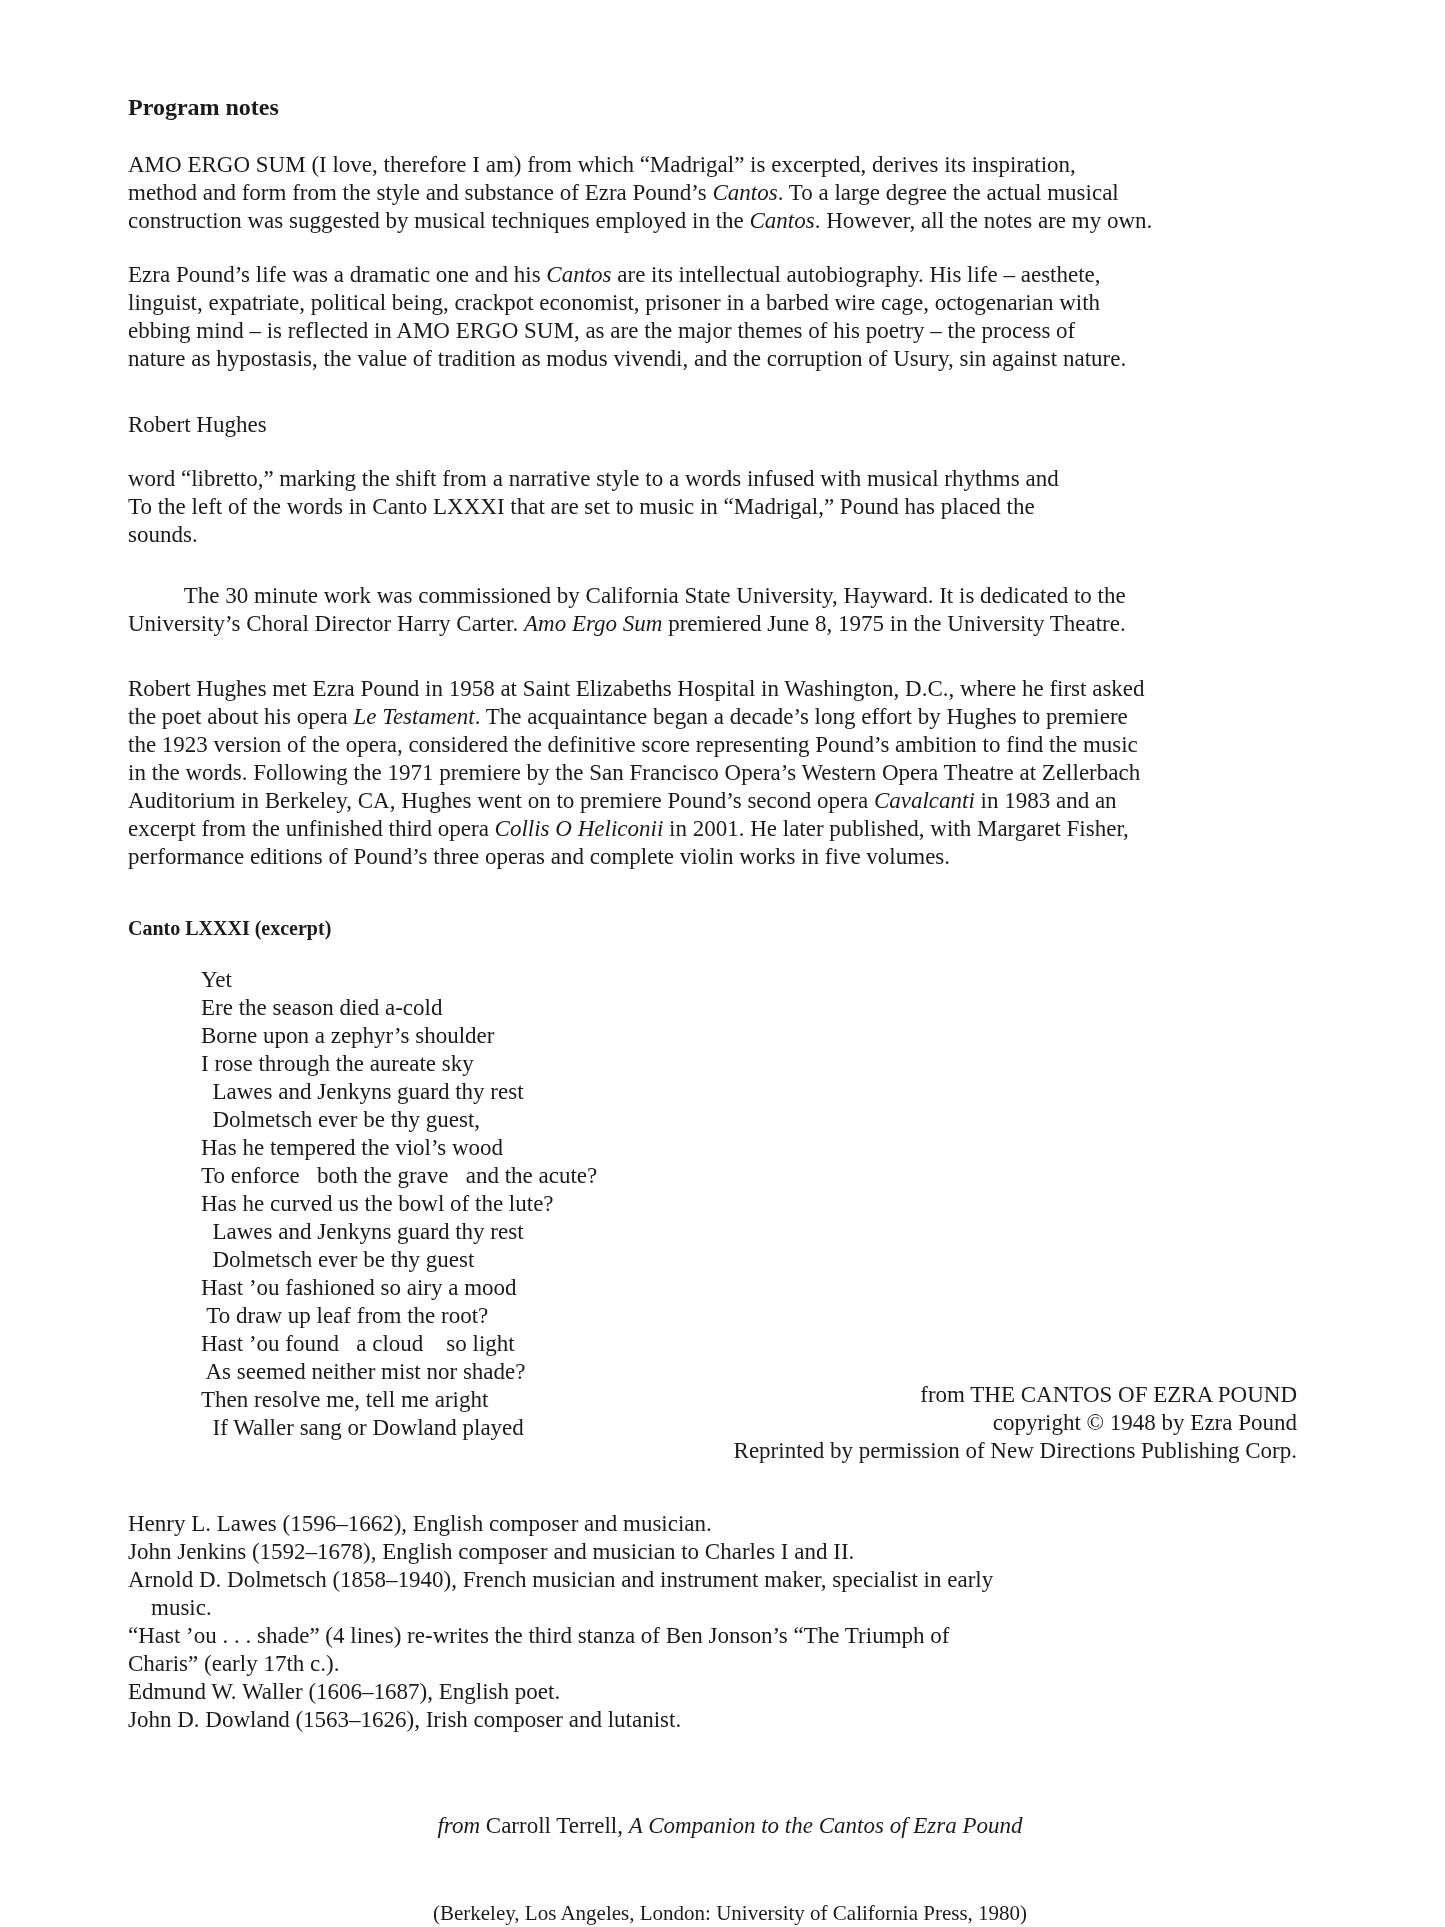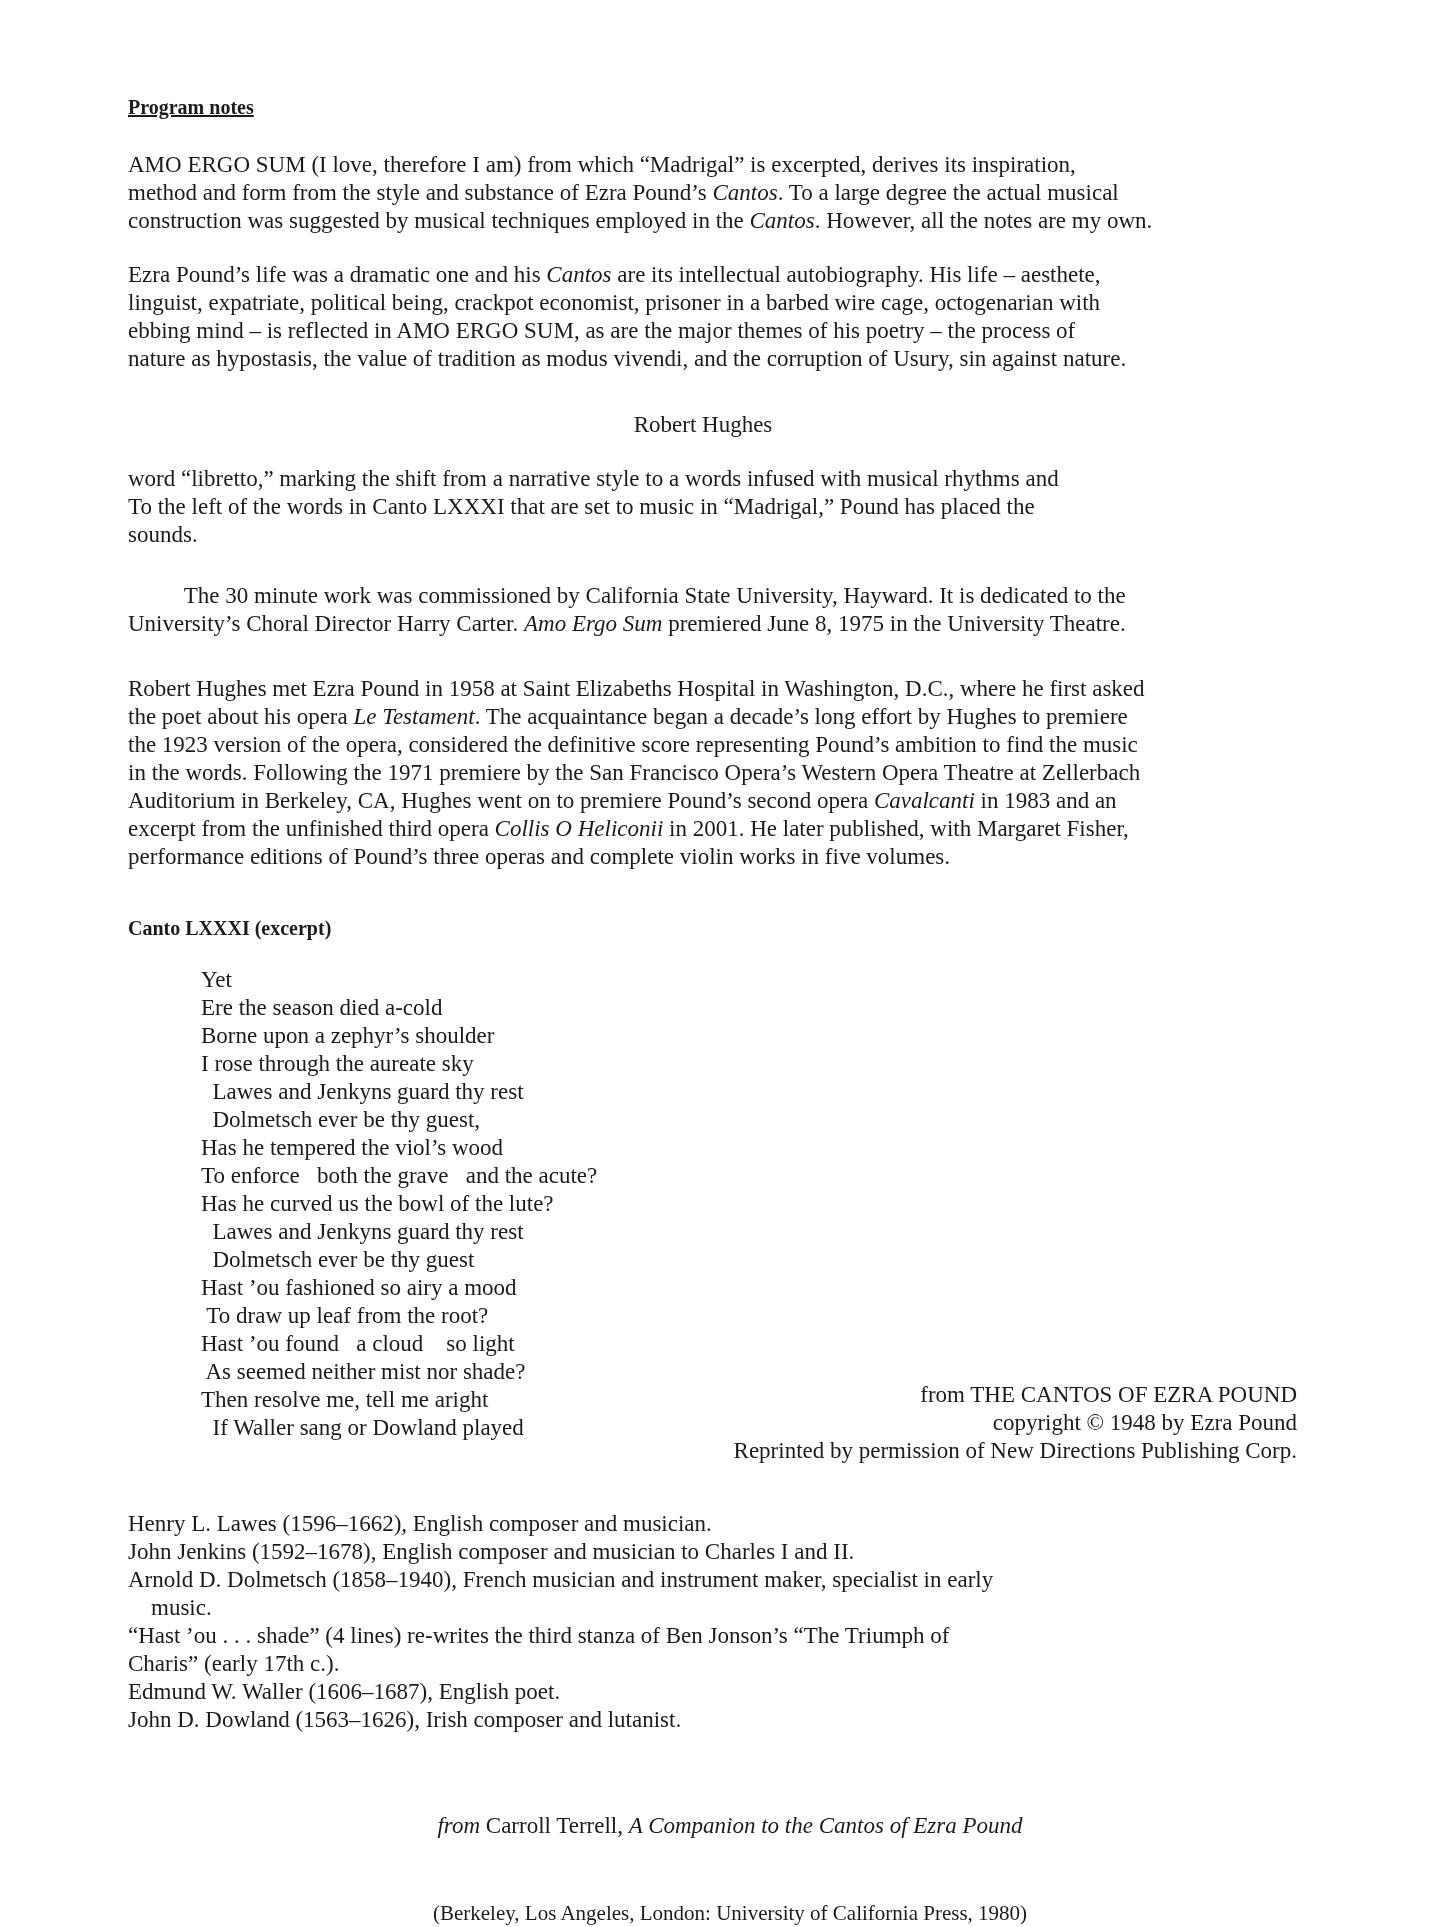--- a/index.html
+++ b/index.html
@@ -17,24 +17,24 @@
   }
   .block {
     position: absolute;
     font-size: 23px;
     line-height: 28px;
     white-space: pre;
   }
   .tline { white-space: pre; }
   .it { font-style: italic; }
 
-  #doc-title    { left: 128px; top: 93px;  font-weight: bold; font-size: 20px; text-decoration: underline; }
+  #doc-title    { left: 128px; top: 93px;  font-weight: bold; font-size: 24px; }
   #para-1       { left: 128px; top: 151px; }
   #para-2       { left: 128px; top: 261px; }
-  #signature    { left: 128px; top: 411px; width: 1150px; text-align: center; }
+  #signature    { left: 128px; top: 411px; width: 1150px; text-align: left; }
   #para-3       { left: 128px; top: 465px; }
   #para-4       { left: 128px; top: 582px; text-align: right; }
   #para-5       { left: 128px; top: 675px; }
   #canto-heading{ left: 128px; top: 912px; font-weight: bold; font-size: 20px; line-height: 32px; }
   #poem         { left: 201px; top: 966px; }
   #poem-credit  { right: 148px; top: 1381px; text-align: right; }
   #footnotes    { left: 128px; top: 1510px; font-family: Liberation Serif, serif; }
   #citation     { left: 130px; top: 1756px; width: 1200px; text-align: center; }
   #citation-publisher { font-size: 21px; line-height: 30px; margin-top: 2px; }
 </style>

